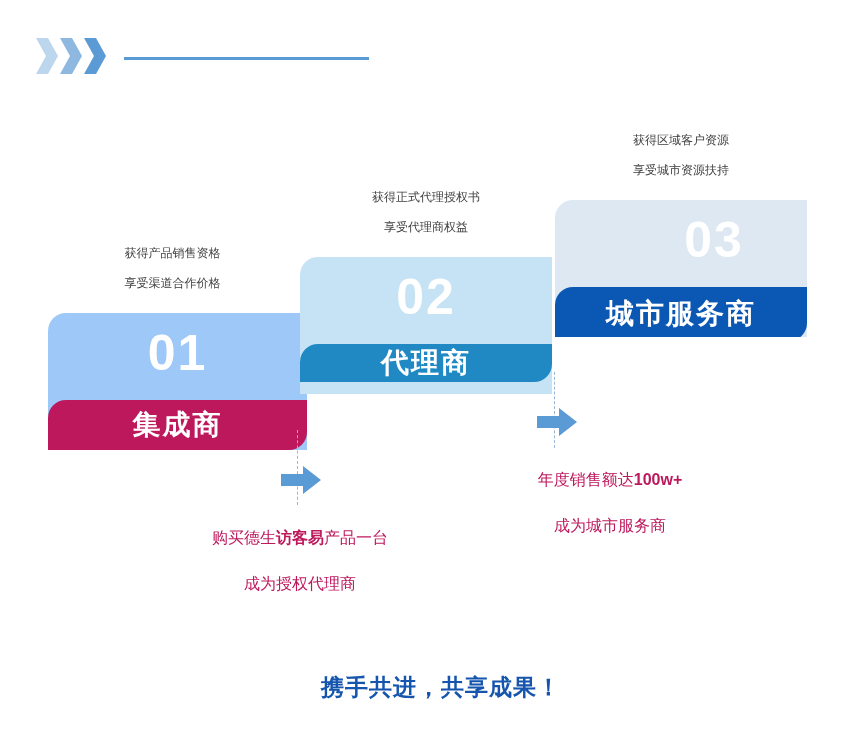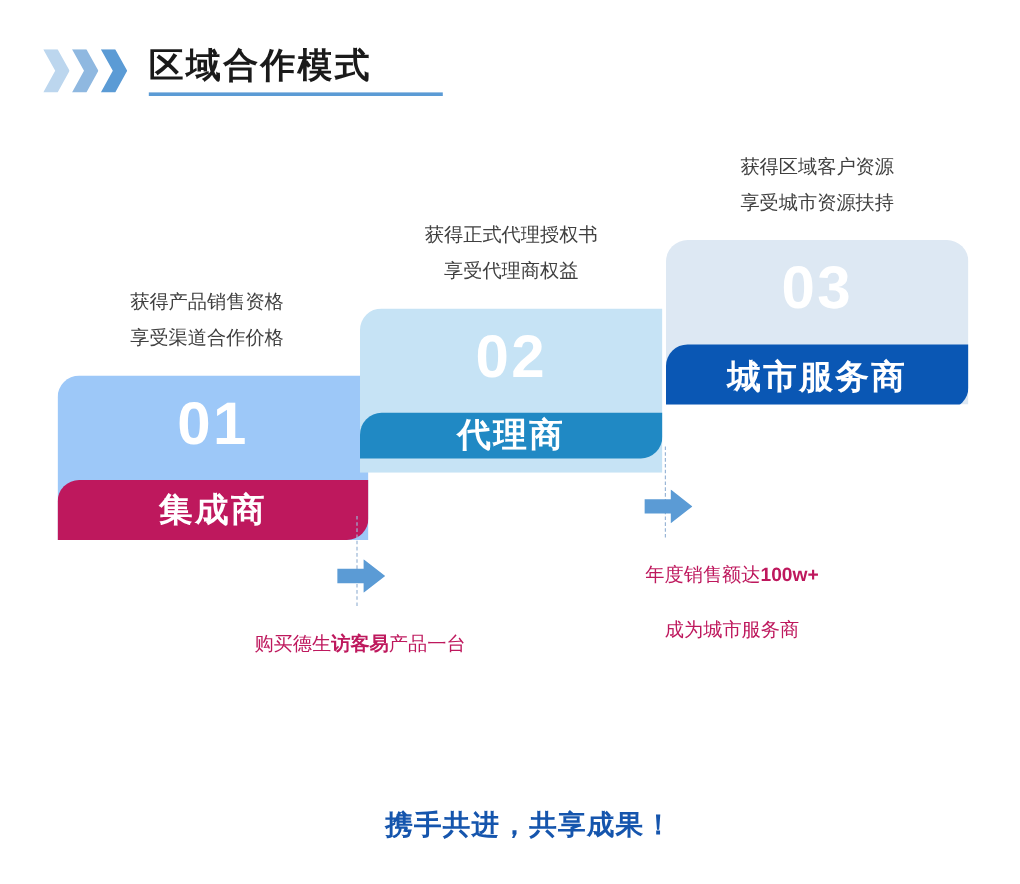--- a/index.html
+++ b/index.html
@@ -60,21 +60,21 @@
     background: #5b9bd5;
   }
 
   
   .step {
     position: absolute;
   }
   .step-desc {
     position: absolute;
     text-align: center;
-    font-size: 16px;
+    font-size: 12px;
     line-height: 30px;
     color: #404040;
     white-space: nowrap;
   }
   .card {
     position: absolute;
     overflow: hidden;
   }
   .card-top {
     position: absolute;
@@ -132,20 +132,21 @@
     top: 87px; height: 38px;
     background: #2089c4;
     border-radius: 18px 0 18px 0;
   }
   
   #card-03 { left: 555px; top: 200px; width: 252px; height: 137px; }
   #card-03 .card-top {
     height: 137px;
     background: #dde8f3;
     border-radius: 18px 18px 0 0;
+    padding-left: 33px;
   }
   #card-03 .card-band {
     top: 87px; height: 54px;
     background: #0a57b4;
     border-radius: 18px 0 18px 0;
   }
 
   
   .dashed {
     position: absolute;
@@ -197,21 +198,20 @@
         <polygon points="0,0 12,0 22,18 12,36 0,36 10,18" fill="#bcd6ee"></polygon>
       </svg>
       <svg class="chev" viewBox="0 0 22 36">
         <polygon points="0,0 12,0 22,18 12,36 0,36 10,18" fill="#8fb8e0"></polygon>
       </svg>
       <svg class="chev" viewBox="0 0 22 36">
         <polygon points="0,0 12,0 22,18 12,36 0,36 10,18" fill="#5b9bd5"></polygon>
       </svg>
     </div>
     <div class="title-wrap">
-      <div class="page-title">区域合作模式</div>
       <div class="title-rule"></div>
     </div>
   </div>
 
   <div class="step">
     <div class="step-desc" style="left:48px; top:238px; width:249px;">
       <div>获得产品销售资格</div>
       <div>享受渠道合作价格</div>
     </div>
     <div class="card" id="card-01">
@@ -259,20 +259,21 @@
 
   <svg class="arrow" id="arrow-1" width="40" height="28" viewBox="0 0 40 28">
     <polygon points="0,8 22,8 22,0 40,14 22,28 22,20 0,20" fill="#5b9bd5"></polygon>
   </svg>
   <svg class="arrow" id="arrow-2" width="40" height="28" viewBox="0 0 40 28">
     <polygon points="0,8 22,8 22,0 40,14 22,28 22,20 0,20" fill="#5b9bd5"></polygon>
   </svg>
 
   <div class="caption" id="caption-1">
     <div><span>购买德生</span><b>访客易</b><span>产品一台</span></div>
+    <div>成为授权代理商</div>
   </div>
 
   <div class="caption" id="caption-2">
     <div><span>年度销售额达</span><b>100w+</b><span></span></div>
     <div>成为城市服务商</div>
   </div>
 
   <div class="footer">携手共进，共享成果！</div>
 
 </div>

